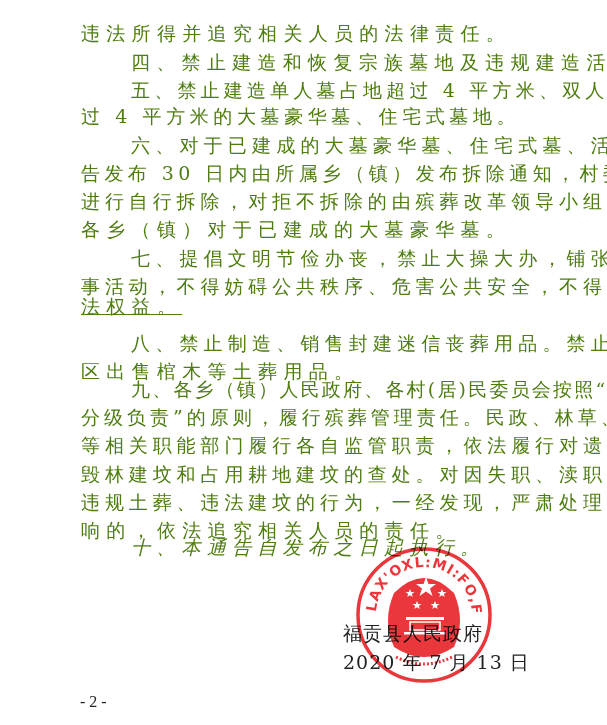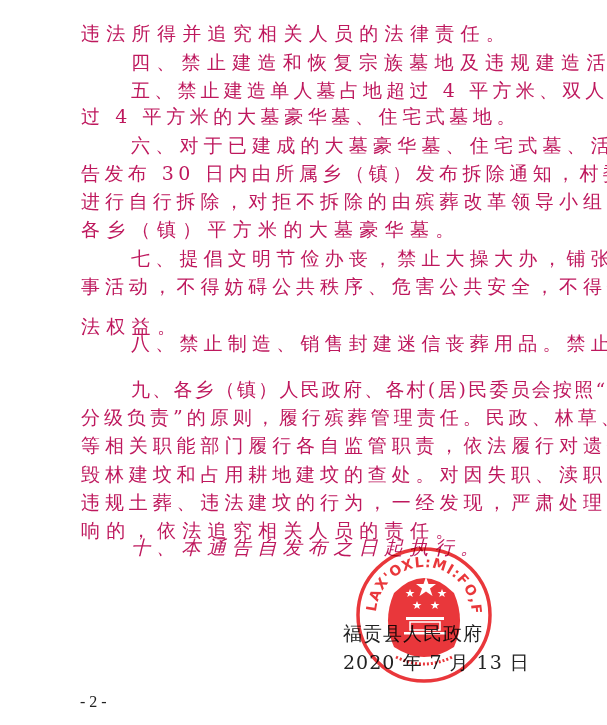--- a/index.html
+++ b/index.html
@@ -23,21 +23,21 @@
       background: #ffffff;
     }
     .line {
       position: absolute;
       left: 81px;
       height: 28px;
       line-height: 28px;
       font-size: 19px;
       letter-spacing: 6.3px;
       white-space: nowrap;
-      color: #be185d;
+      color: #4d7c0f;
     }
     .line.indent { left: 131px; }
     .signature {
       position: absolute;
       left: 343px;
       font-size: 19px;
       line-height: 28px;
       letter-spacing: 1px;
       white-space: nowrap;
       color: #222222;
@@ -69,26 +69,27 @@
 
 <div class="page">
 
   <div class="line" style="top:19px;">违法所得并追究相关人员的法律责任。</div>
   <div class="line indent" style="top:48px;">四、禁止建造和恢复宗族墓地及违规建造活人坟墓。</div>
   <div class="line indent" style="top:76px; letter-spacing:4.2px;">五、禁止建造单人墓占地超过 4 平方米、双人合葬墓占地超</div>
   <div class="line" style="top:102px; letter-spacing:4.6px;">过 4 平方米的大墓豪华墓、住宅式墓地。</div>
   <div class="line indent" style="top:131px; letter-spacing:5.2px;">六、对于已建成的大墓豪华墓、住宅式墓、活人墓，自本通</div>
   <div class="line" style="top:159px; letter-spacing:4.4px;">告发布 30 日内由所属乡（镇）发布拆除通知，村委会督促家属</div>
   <div class="line" style="top:187px; letter-spacing:4.9px;">进行自行拆除，对拒不拆除的由殡葬改革领导小组成员单位配合</div>
-  <div class="line" style="top:215px;">各乡（镇）平方米的大墓豪华墓。</div>
+  <div class="line" style="top:215px;">各乡（镇）对于已建成的大墓豪华墓。</div>
 
   <div class="line indent" style="top:244px; letter-spacing:5.2px;">七、提倡文明节俭办丧，禁止大操大办，铺张浪费。办理丧</div>
   <div class="line" style="top:272px; letter-spacing:4.9px;">事活动，不得妨碍公共秩序、危害公共安全，不得侵害他人的合</div>
-  <div class="line" style="top:312px;">法权益。</div>
+  <div class="line" style="top:292px;text-decoration:underline;">法权益。</div>
   <div class="line indent" style="top:329px; letter-spacing:5.2px;">八、禁止制造、销售封建迷信丧葬用品。禁止在实行火化地</div>
+  <div class="line" style="top:357px;">区出售棺木等土葬用品。</div>
 
   <div class="line indent" style="top:375px; letter-spacing:2.2px;">九、各乡（镇）人民政府、各村(居)民委员会按照“属地管理、</div>
   <div class="line" style="top:403px; letter-spacing:4.0px;">分级负责”的原则，履行殡葬管理责任。民政、林草、自然资源</div>
   <div class="line" style="top:431px; letter-spacing:4.9px;">等相关职能部门履行各自监管职责，依法履行对遗体违规土葬、</div>
   <div class="line" style="top:460px; letter-spacing:4.9px;">毁林建坟和占用耕地建坟的查处。对因失职、渎职，包庇和纵容</div>
   <div class="line" style="top:488px; letter-spacing:4.9px;">违规土葬、违法建坟的行为，一经发现，严肃处理；造成恶劣影</div>
   <div class="line" style="top:516px;">响的，依法追究相关人员的责任。</div>
   <div class="line indent" style="top:533px;font-style:italic;">十、本通告自发布之日起执行。</div>
 
   <div class="signature" style="top:619px;">福贡县人民政府</div>

